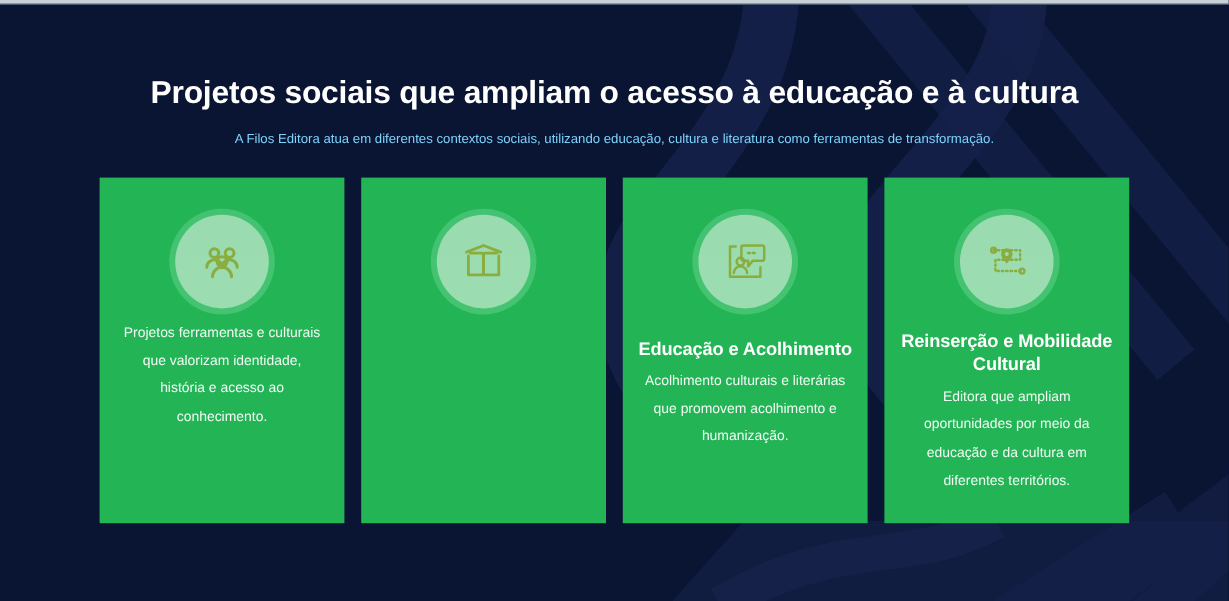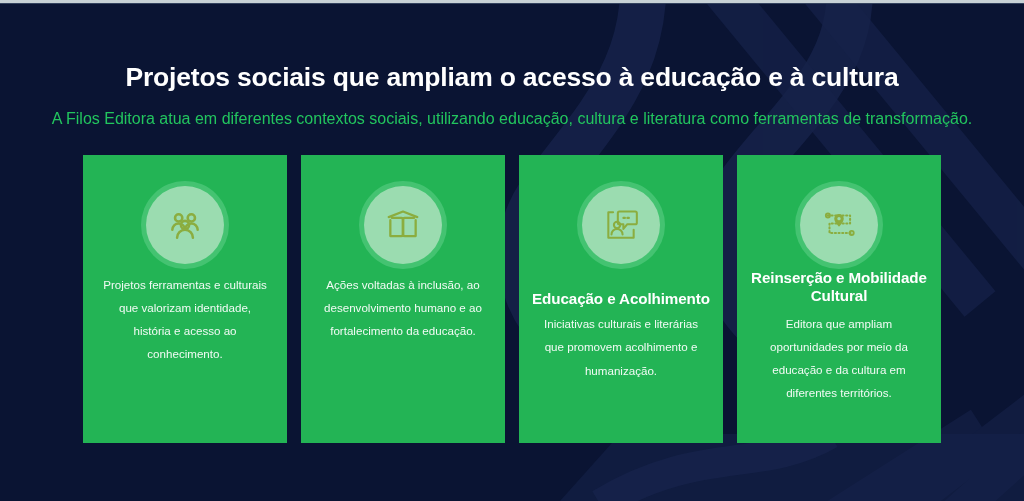--- a/index.html
+++ b/index.html
@@ -66,22 +66,22 @@
     text-align: center;
     color: #ffffff;
     font-size: 26.5px;
     font-weight: 700;
     letter-spacing: -0.2px;
     line-height: 1.2;
   }
 
   .subhead {
     text-align: center;
-    color: #22c55e;
-    font-size: 16px;
+    color: #7dd3fc;
+    font-size: 11px;
     font-weight: 400;
     margin-top: 15px;
     line-height: 1.3;
   }
 
   
   .cards {
     display: flex;
     justify-content: center;
     gap: 14px;
@@ -134,21 +134,21 @@
   .card-body {
     color: #f2fbf5;
     font-size: 11.6px;
     font-weight: 400;
     line-height: 2.0;
     margin-top: 4px;
     padding: 0 6px;
   }
 
   
-  .card.variant-tall .card-title { margin-top: 0; }
+  .card.variant-tall .card-title { margin-top: 14px; }
   .card.variant-tall .card-body { margin-top: 6px; }
 </style>
 </head>
 <body>
 
 <div class="top-strip"></div>
 
 <div class="page">
 
   <svg class="bg-deco" viewBox="0 0 1024 497" preserveAspectRatio="none" aria-hidden="true">
@@ -205,39 +205,38 @@
             <svg width="38" height="38" viewBox="0 0 48 48">
               <g fill="none" stroke="#e0a82e" stroke-width="2.9" stroke-linecap="round" stroke-linejoin="round">
                 <path d="M6 14 L24 7 L42 14"></path>
                 <path d="M8 18 L8 38 L22 38 Q24 38 24 36 L24 17 Q24 15 22 15 L10 15"></path>
                 <path d="M40 18 L40 38 L26 38 Q24 38 24 36 L24 17 Q24 15 26 15 L38 15"></path>
                 <path d="M24 17 L24 38"></path>
               </g>
             </svg>
           </div>
         </div>
-        <div class="card-body">Ações voltadas à inclusão, ao desenvolvimento humano e ao fortalecimento da educação.</div>
       </div>
 
       <div class="card">
         <div class="icon-ring">
           <div class="icon-circle">
             <svg width="38" height="38" viewBox="0 0 48 48">
               <g fill="none" stroke="#e0a82e" stroke-width="2.6" stroke-linecap="round" stroke-linejoin="round">
                 <path d="M14 8 L8 8 L8 40 L40 40 L40 30"></path>
                 <circle cx="19" cy="24" r="4"></circle>
                 <path d="M12 36 a7 7 0 0 1 14 0"></path>
                 <path d="M22 7 L42 7 Q44 7 44 9 L44 21 Q44 23 42 23 L32 23 L27 29 L27 23 L22 23 Q20 23 20 21 L20 9 Q20 7 22 7 Z"></path>
                 <path d="M27 15 L37 15" stroke-dasharray="2 3"></path>
               </g>
             </svg>
           </div>
         </div>
         <div class="card-title">Educação e Acolhimento</div>
-        <div class="card-body">Iniciativas culturais e literárias que promovem acolhimento e humanização.</div>
+        <div class="card-body">Acolhimento culturais e literárias que promovem acolhimento e humanização.</div>
       </div>
 
       <div class="card variant-tall">
         <div class="icon-ring">
           <div class="icon-circle">
             <svg width="38" height="38" viewBox="0 0 48 48">
               <g fill="none" stroke="#e0a82e" stroke-width="2.6" stroke-linecap="round" stroke-linejoin="round" stroke-dasharray="1.4 3.2">
                 <path d="M10 12 L38 12 L38 22 L12 22 L12 34 L40 34"></path>
               </g>
               <g fill="none" stroke="#e0a82e" stroke-width="2.4">

